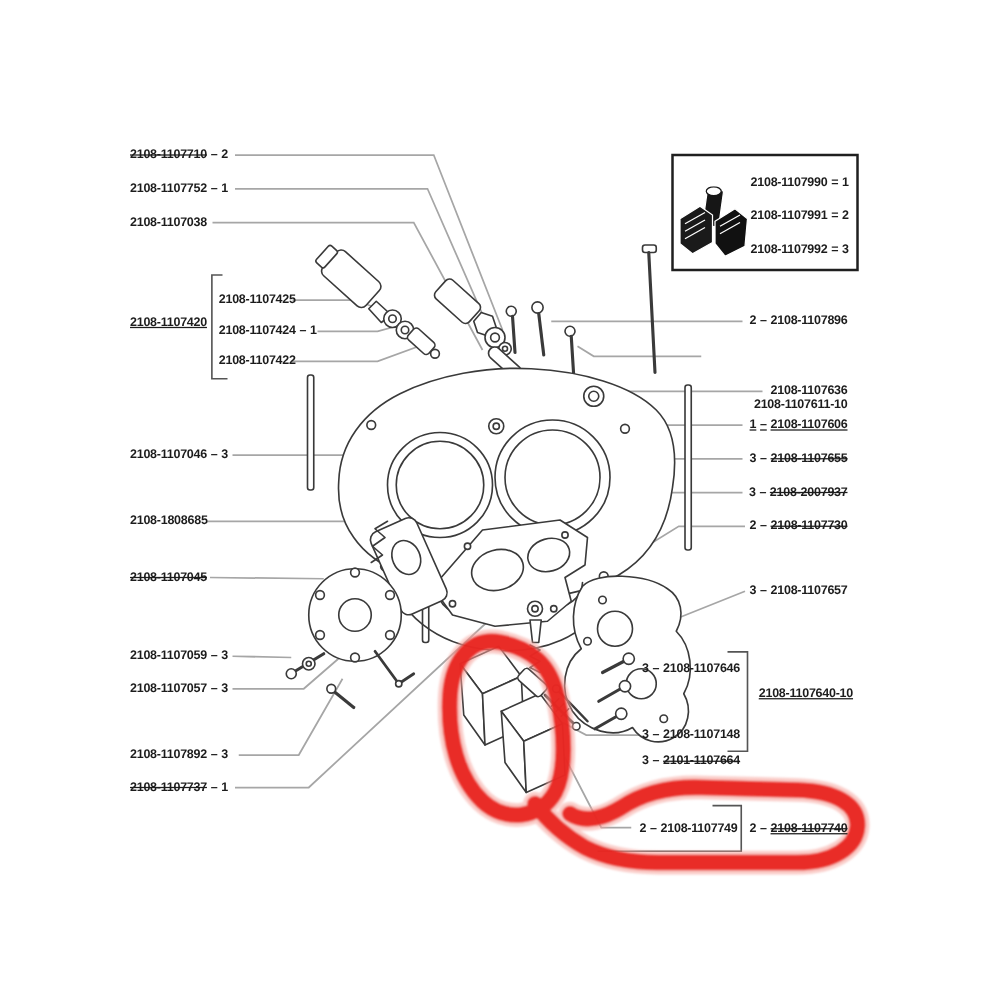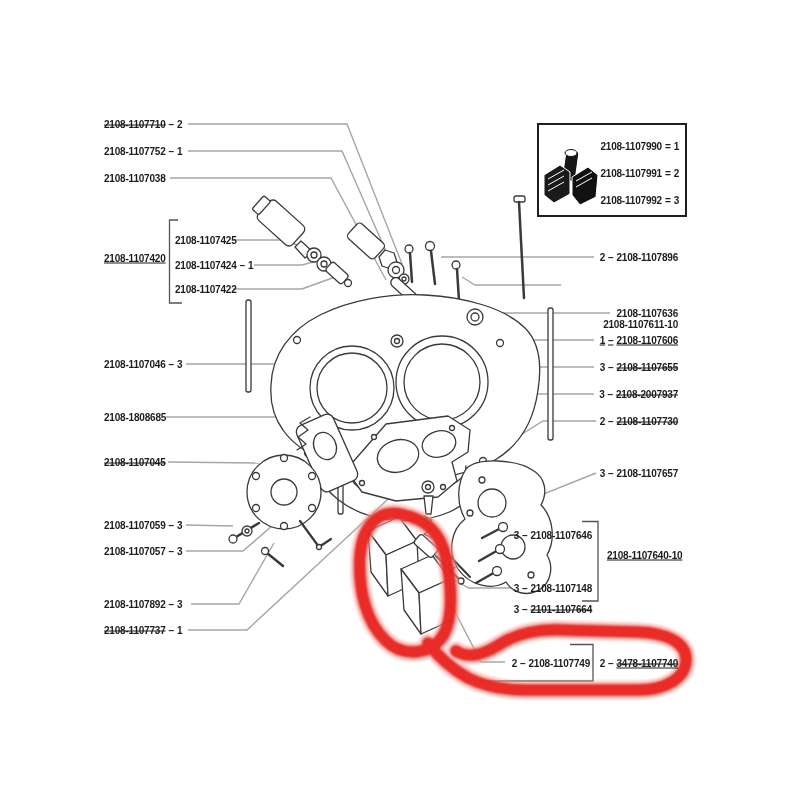--- a/index.html
+++ b/index.html
@@ -276,15 +276,15 @@
       <div class="plabel r" style="top: 340px; right: 122px; text-decoration: underline;"><span class="qty">1</span><span class="sep">–</span><span class="code">2108-1107606</span></div>
       <div class="plabel r" style="top: 367px; right: 122px;"><span class="qty">3</span><span class="sep">–</span><span class="code strike">2108-1107655</span></div>
       <div class="plabel r" style="top: 394px; right: 122px;"><span class="qty">3</span><span class="sep">–</span><span class="code strike">2108-2007937</span></div>
       <div class="plabel r" style="top: 421px; right: 122px;"><span class="qty">2</span><span class="sep">–</span><span class="code strike">2108-1107730</span></div>
       <div class="plabel r" style="top: 473px; right: 122px;"><span class="qty">3</span><span class="sep">–</span><span class="code">2108-1107657</span></div>
       <div class="plabel r" style="top: 535px; right: 208px;"><span class="qty">3</span><span class="sep">–</span><span class="code">2108-1107646</span></div>
       <div class="plabel r" style="top: 561px; right: 208px; margin-top: 48px;"><span class="qty">3</span><span class="sep">–</span><span class="code strike">2101-1107664</span></div>
       <div class="plabel r" style="top: 588px; right: 208px;"><span class="qty">3</span><span class="sep">–</span><span class="code">2108-1107148</span></div>
       <div class="plabel" style="top: 555px; left: 607px;"><span class="code underline">2108-1107640-10</span></div>
       <div class="plabel r" style="top: 663px; right: 210px;"><span class="qty">2</span><span class="sep">–</span><span class="code">2108-1107749</span></div>
-      <div class="plabel r" style="top: 663px; right: 122px;"><span class="qty">2</span><span class="sep">–</span><span class="code strike underline">3478-1107740</span></div>
+      <div class="plabel r" style="top: 663px; right: 122px;"><span class="qty">2</span><span class="sep">–</span><span class="code strike underline">2108-1107740</span></div>
     </div>
 </div>
 
 </body></html>

